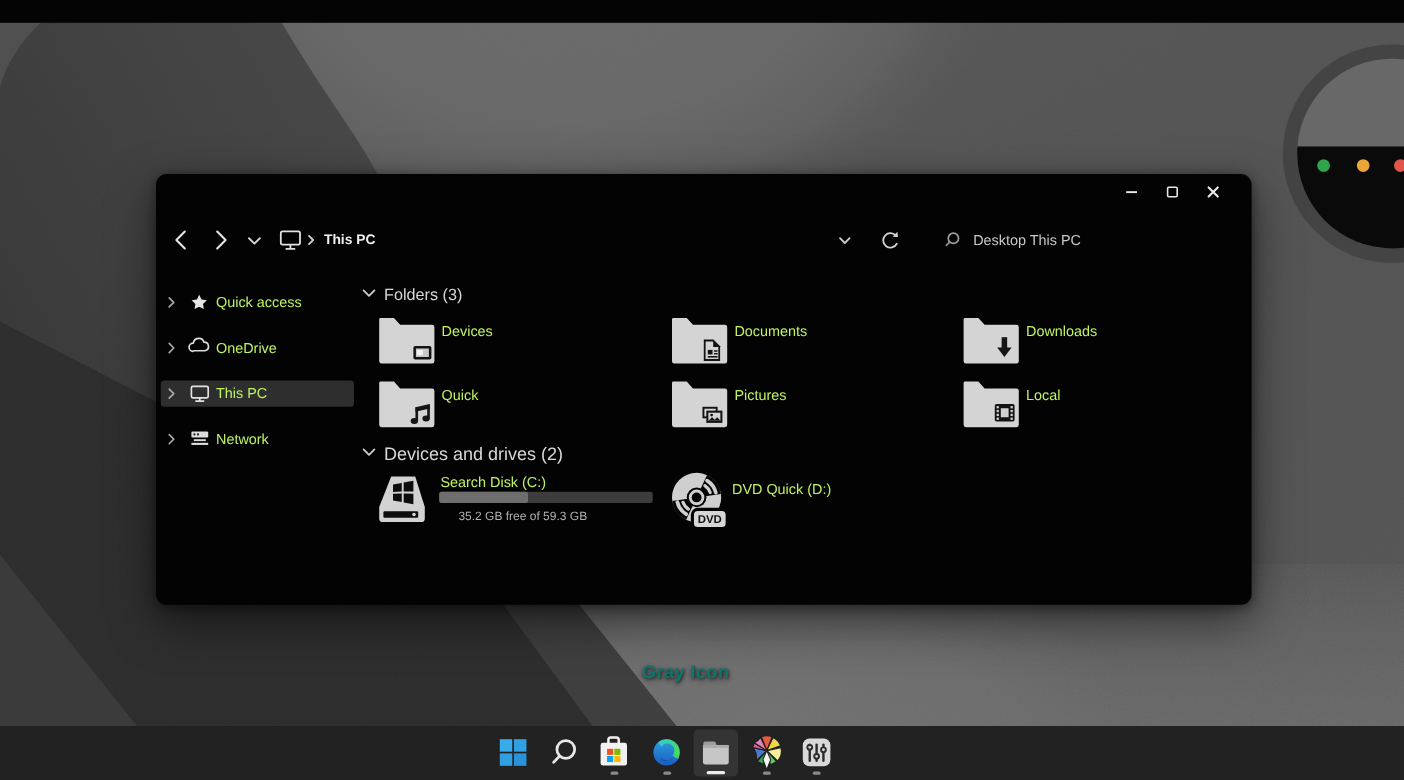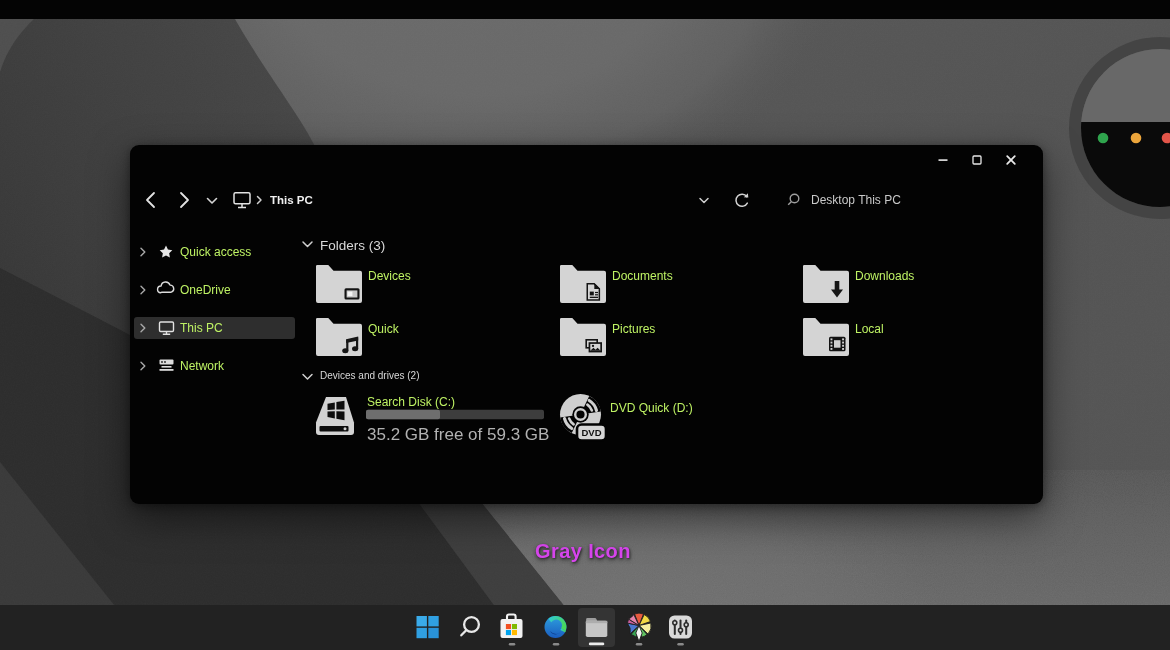--- a/index.html
+++ b/index.html
@@ -3,21 +3,21 @@
 <meta charset="utf-8">
 <style>
   html,body{margin:0;padding:0;width:1170px;height:650px;overflow:hidden;background:#000;}
   body{font-family:"Liberation Sans",sans-serif;position:relative;}
   .abs{position:absolute;}
   #topbar{left:0;top:0;width:1170px;height:19px;background:#040404;z-index:5;}
   #win{left:130px;top:145px;width:913px;height:359px;background:#030303;border-radius:9px;
        box-shadow:0 14px 38px rgba(0,0,0,0.5), 0 2px 10px rgba(0,0,0,0.4);z-index:10;}
   .lbl{position:absolute;color:#bef264;font-size:12px;white-space:nowrap;}
   #taskbar{left:0;top:605px;width:1170px;height:45px;background:#222222;z-index:20;}
-  #grayicon{left:535px;top:540px;font-size:20px;font-weight:bold;color:#d946ef;
+  #grayicon{left:535px;top:552px;font-size:15px;font-weight:bold;color:#0f766e;
             letter-spacing:0.4px;text-shadow:0 2px 4px rgba(0,0,0,0.6),1px 1px 2px rgba(0,0,0,0.4);z-index:6;}
 </style>
 </head>
 <body>
 <svg class="abs" style="left:0;top:0;z-index:0" width="1170" height="650" viewBox="0 0 1170 650">
   <defs>
     <linearGradient id="baseg" x1="0" y1="0" x2="1" y2="1">
       <stop offset="0" stop-color="#5a5a5a"></stop>
       <stop offset="0.6" stop-color="#535353"></stop>
       <stop offset="1" stop-color="#565656"></stop>
@@ -243,23 +243,23 @@
   <div class="lbl" style="left:50px;top:138px">OneDrive</div>
   <div class="lbl" style="left:50px;top:176px">This PC</div>
   <div class="lbl" style="left:50px;top:214px">Network</div>
   <div class="lbl" style="left:190px;top:93px;font-size:13.5px;color:#d8d8d8">Folders (3)</div>
   <div class="lbl" style="left:238px;top:124px">Devices</div>
   <div class="lbl" style="left:482px;top:124px">Documents</div>
   <div class="lbl" style="left:725px;top:124px">Downloads</div>
   <div class="lbl" style="left:238px;top:177px">Quick</div>
   <div class="lbl" style="left:482px;top:177px">Pictures</div>
   <div class="lbl" style="left:725px;top:177px">Local</div>
-  <div class="lbl" style="left:190px;top:225px;font-size:10px;color:#d8d8d8">Devices and drives (2)</div>
+  <div class="lbl" style="left:190px;top:225px;font-size:15px;color:#d8d8d8">Devices and drives (2)</div>
   <div class="lbl" style="left:237px;top:250px">Search Disk (C:)</div>
-  <div class="lbl" style="left:237px;top:280px;font-size:17px;color:#b2b2b2">35.2 GB free of 59.3 GB</div>
+  <div class="lbl" style="left:252px;top:280px;font-size:10px;color:#b2b2b2">35.2 GB free of 59.3 GB</div>
   <div class="lbl" style="left:480px;top:256px">DVD Quick (D:)</div>
 </div>
 <div id="taskbar" class="abs"></div>
 <svg class="abs" style="left:0;top:605px;z-index:25" width="1170" height="45" viewBox="0 0 1170 45">
 
   <rect x="578" y="3" width="37" height="39" rx="4" fill="#343434"></rect>
 
   <g>
     <rect x="416.5" y="11" width="10.4" height="10.4" fill="#3aabea"></rect>
     <rect x="428.3" y="11" width="10.4" height="10.4" fill="#30a0e2"></rect>

